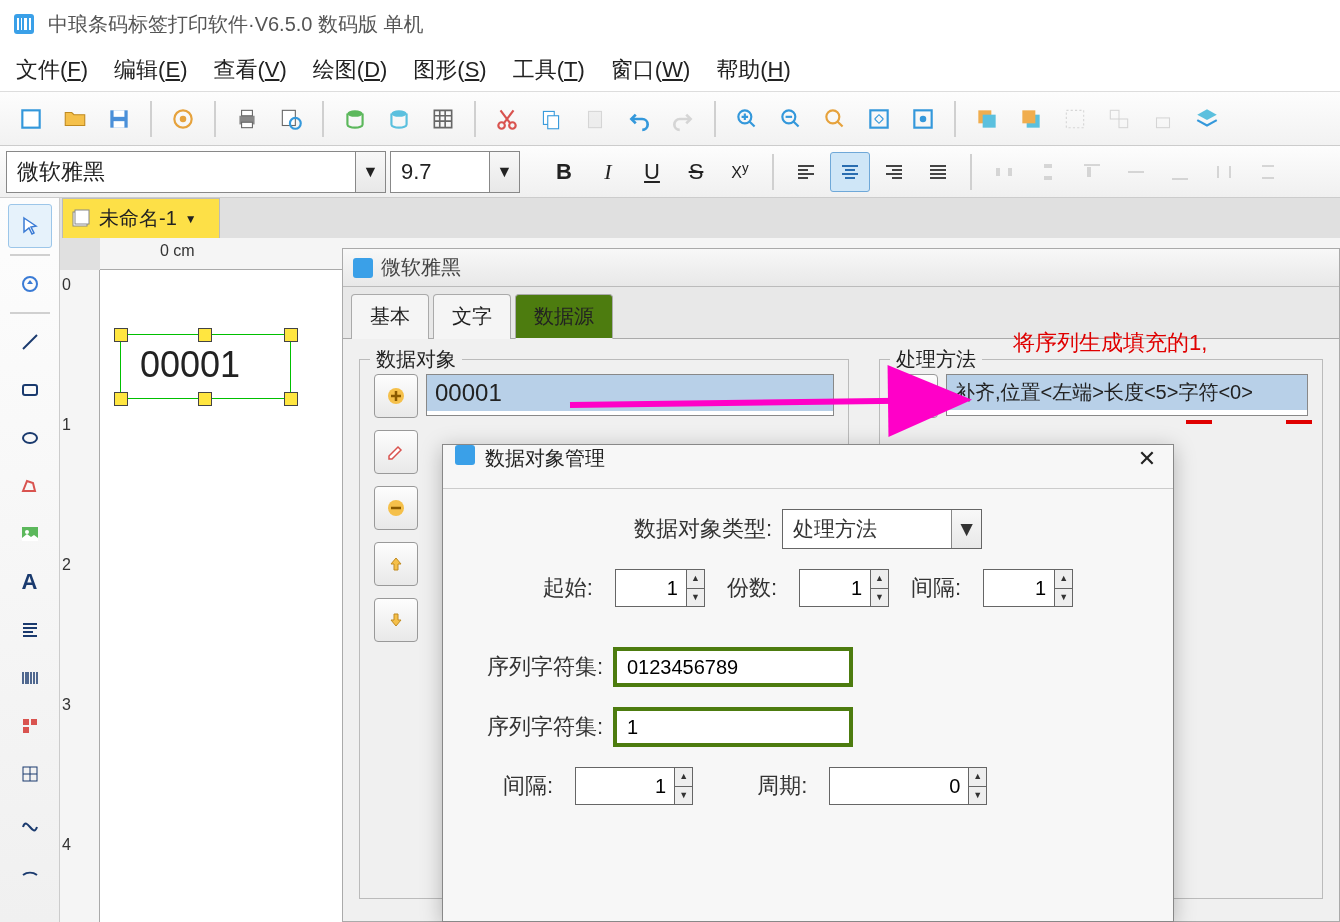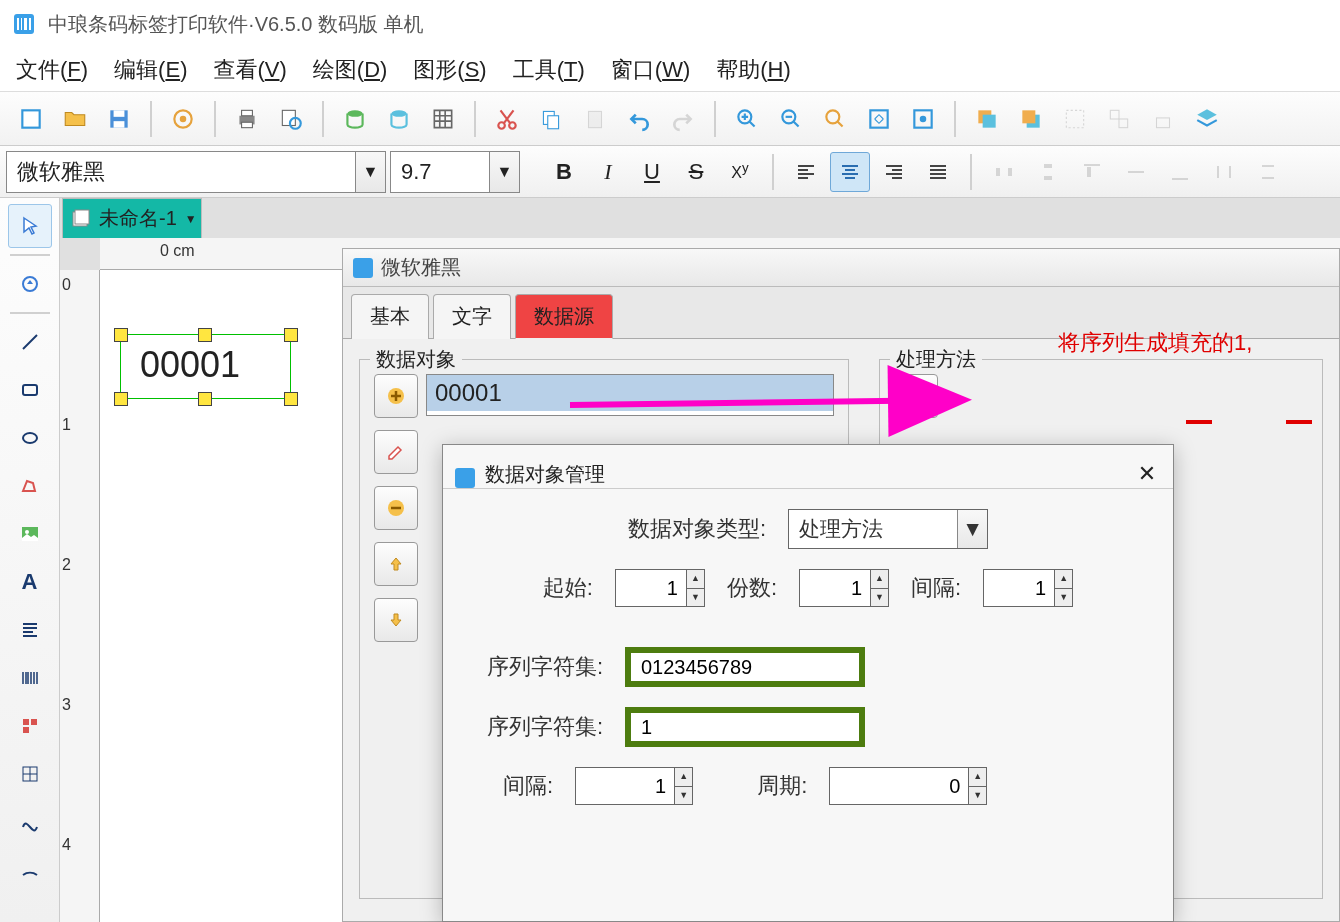--- a/index.html
+++ b/index.html
@@ -25,58 +25,58 @@
   .align-btn { width: 40px; height: 40px; display: inline-flex; align-items: center; justify-content: center; border: 1px solid transparent; border-radius: 3px; }
   .align-btn.active { border-color: #6fa8d8; background: #cfe6f7; }
   .disabled { opacity: 0.35; }
   
   .main { display: flex; position: absolute; top: 198px; left: 0; right: 0; bottom: 0; }
   .left-tools { width: 60px; background: linear-gradient(#fdfdfd,#f0f0f0); border-right: 1px solid #ccc; display: flex; flex-direction: column; align-items: center; padding-top: 4px; gap: 0; }
   .lt-btn { width: 44px; height: 44px; margin: 2px 0; display: flex; align-items: center; justify-content: center; border: 1px solid transparent; border-radius: 3px; }
   .lt-btn.sel { border-color: #9cc6e9; background: #e6f2fb; }
   .lt-sep { width: 40px; height: 2px; background: #d0d0d0; margin: 4px 0; }
   .canvas-wrap { flex: 1; position: relative; background: #e0e0e0; }
-  .doc-tab { position: absolute; top: 0; left: 2px; height: 40px; display: flex; align-items: center; background: #14b8a6; border: 1px solid #bbb; border-bottom: none; padding: 0 4px 0 8px; font-size: 20px; gap: 8px; }
+  .doc-tab { position: absolute; top: 0; left: 2px; height: 40px; display: flex; align-items: center; background: #fde047; border: 1px solid #bbb; border-bottom: none; padding: 0 22px 0 8px; font-size: 20px; gap: 8px; }
   .doc-tab .doc-icon { width: 20px; height: 20px; }
   .ruler-h { position: absolute; top: 40px; left: 40px; right: 0; height: 32px; background: #f5f5f5; border-bottom: 1px solid #aaa; }
   .ruler-v { position: absolute; top: 72px; left: 0; width: 40px; bottom: 0; background: #f5f5f5; border-right: 1px solid #aaa; }
   .ruler-label { position: absolute; font-size: 16px; color: #333; }
   .page { position: absolute; top: 72px; left: 40px; width: 290px; bottom: 0; background: #fff; }
   .text-obj { position: absolute; top: 60px; left: 30px; font-size: 36px; font-weight: 500; font-family: Arial, sans-serif; }
   .sel-handle { position: absolute; width: 14px; height: 14px; background: #ffe640; border: 1px solid #444; }
   .sel-line { position: absolute; background: #00c000; }
   .ruler-v .num { position:absolute; left:2px; font-size:16px; color:#333; }
   
   .props-panel { position: absolute; left: 342px; top: 248px; right: 0; bottom: 0; background: #f0f0f0; border: 1px solid #aaa; z-index: 5; }
   .props-title { height: 38px; display: flex; align-items: center; padding: 0 10px; background: linear-gradient(#f8f8f8,#e8e8e8); border-bottom: 1px solid #bbb; font-size: 20px; color: #444; gap: 8px; }
   .prop-tabs { display: flex; padding: 6px 8px 0; background: #e8e8e8; border-bottom: 1px solid #aaa; gap: 4px; }
   .prop-tab { padding: 8px 18px; font-size: 20px; background: #f5f5f5; border: 1px solid #aaa; border-bottom: none; border-radius: 4px 4px 0 0; position: relative; top: 1px; cursor: default; }
-  .prop-tab.active { background: #ef4444; border-bottom: 1px solid #f0f0f0; }
+  .prop-tab.active { background: #4d7c0f; border-bottom: 1px solid #f0f0f0; }
   .prop-body { padding: 20px 16px; display: flex; gap: 30px; }
   .fieldset { border: 1px solid #bbb; padding: 14px; position: relative; }
   .fieldset .legend { position: absolute; top: -14px; left: 10px; background: #f0f0f0; padding: 0 6px; font-size: 20px; }
   .fs-data { width: 490px; height: 540px; }
   .fs-proc { flex: 1; height: 540px; }
   .data-row { display: flex; align-items: flex-start; gap: 8px; }
   .data-list { flex: 1; background: #fff; border: 1px solid #888; height: 42px; }
   .data-item { padding: 4px 8px; font-size: 24px; background: #b8d0e8; }
   .proc-list { background: #fff; border: 1px solid #888; height: 42px; flex:1; }
   .proc-item { padding: 4px 8px; font-size: 20px; background: #b8d0e8; white-space: nowrap; overflow: hidden; }
   .side-btns { display: flex; flex-direction: column; gap: 12px; }
   .sq-btn { width: 44px; height: 44px; border: 1px solid #999; border-radius: 4px; background: linear-gradient(#fdfdfd,#e8e8e8); display: flex; align-items: center; justify-content: center; }
   
   .dialog { position: absolute; left: 442px; top: 444px; width: 732px; height: 478px; background: #f7f7f7; border: 1px solid #888; z-index: 20; box-shadow: 0 4px 20px rgba(0,0,0,0.25); }
-  .dlg-title { height: 44px; display: flex; align-items: flex-end; padding: 0 12px; border-bottom: 1px solid #ccc; font-size: 20px; gap: 10px; }
+  .dlg-title { height: 44px; display: flex; align-items: flex-start; padding: 0 12px; border-bottom: 1px solid #ccc; font-size: 20px; gap: 10px; }
   .dlg-close { margin-left: auto; width: 28px; height: 28px; display: flex; align-items: center; justify-content: center; font-size: 22px; cursor: default; }
   .dlg-body { padding: 20px 30px; font-size: 21px; color: #333; }
-  .dlg-row { display: flex; align-items: center; margin-bottom: 20px; gap: 22px; justify-content: flex-start; }
+  .dlg-row { display: flex; align-items: center; margin-bottom: 20px; gap: 10px; justify-content: flex-start; }
   .dlg-label { font-size: 22px; }
   .dlg-combo { width: 200px; height: 40px; border: 1px solid #666; background: #fff; display: flex; align-items: center; }
   .num-input { width: 72px; height: 38px; border: 1px solid #666; background: #fff; text-align: right; padding: 0 8px; font-size: 20px; }
-  .text-input { height: 40px; border: 6px solid #4d7c0f; background: #fff; padding: 0 10px; font-size: 20px; }
+  .text-input { height: 40px; border: 4px solid #4d7c0f; background: #fff; padding: 0 10px; font-size: 20px; }
   .spinner { width: 18px; height: 38px; border: 1px solid #666; border-left: none; background: #eee; display: flex; flex-direction: column; }
   .spinner div { flex: 1; display: flex; align-items: center; justify-content: center; font-size: 9px; line-height: 1; }
   .spinner .dn { border-top: 1px solid #666; }
   .radio { display: inline-flex; align-items: center; gap: 8px; font-size: 21px; margin-right: 40px; }
   .radio-dot { width: 18px; height: 18px; border: 2px solid #555; border-radius: 50%; display: inline-flex; align-items: center; justify-content: center; }
   .radio-dot.on::after { content: ""; width: 8px; height: 8px; background: #333; border-radius: 50%; }
   
   .arrow-svg { position: absolute; left: 0; top: 0; pointer-events: none; z-index: 40; }
   .annot { position: absolute; color: #e00000; font-size: 22px; z-index: 41; line-height: 1.35; }
   .red-under { position: absolute; height: 4px; background: #e00000; z-index: 42; }
@@ -524,20 +524,23 @@
       <span class="legend">处理方法</span>
       <div class="data-row">
         <div class="side-btns">
           <span class="sq-btn">
               <svg class="ic-s" viewBox="0 0 20 20">
                 <circle cx="10" cy="10" r="8" fill="#f5c04a"></circle>
                 <path d="M10 5v10M5 10h10" stroke="#8a5a00" stroke-width="2.5"></path>
               </svg>
             </span>
         </div>
+        <div class="proc-list">
+          <div class="proc-item">补齐,位置&lt;左端&gt;长度&lt;5&gt;字符&lt;0&gt;</div>
+        </div>
       </div>
     </div>
   </div>
 </div>
 
 <div class="dialog">
   <div class="dlg-title">
     <svg class="ic-s" viewBox="0 0 20 20">
         <rect width="20" height="20" rx="3" fill="#3aa0e8"></rect>
       </svg>
@@ -611,17 +614,17 @@
 
 <svg class="arrow-svg" width="1340" height="922">
   <defs>
       <marker id="arrh" markerWidth="16" markerHeight="12" refX="2" refY="6" orient="auto">
         <path d="M14 0L0 6l14 6z" fill="#ff00c8"></path>
       </marker>
     </defs>
   <line x1="960" y1="400" x2="570" y2="405" stroke="#ff00c8" stroke-width="6" marker-start="url(#arrh)"></line>
 </svg>
 
-<div class="annot" style="left:1058px;top:328px">
+<div class="annot" style="left:1013px;top:328px">
   <div>将序列生成填充的1,</div>
 </div>
 <div class="red-under" style="left:1186px;top:420px;width:26px"></div>
 <div class="red-under" style="left:1286px;top:420px;width:26px"></div>
 
 </body></html>

